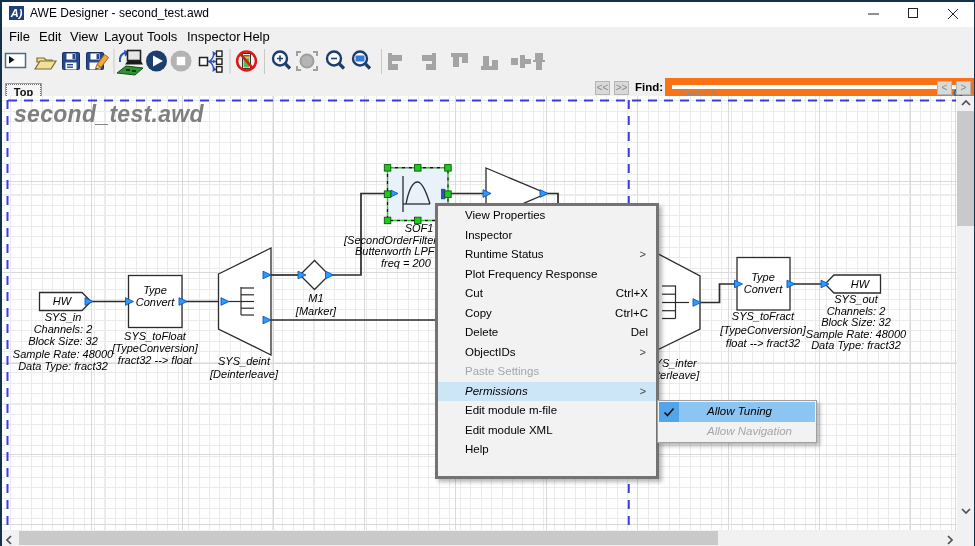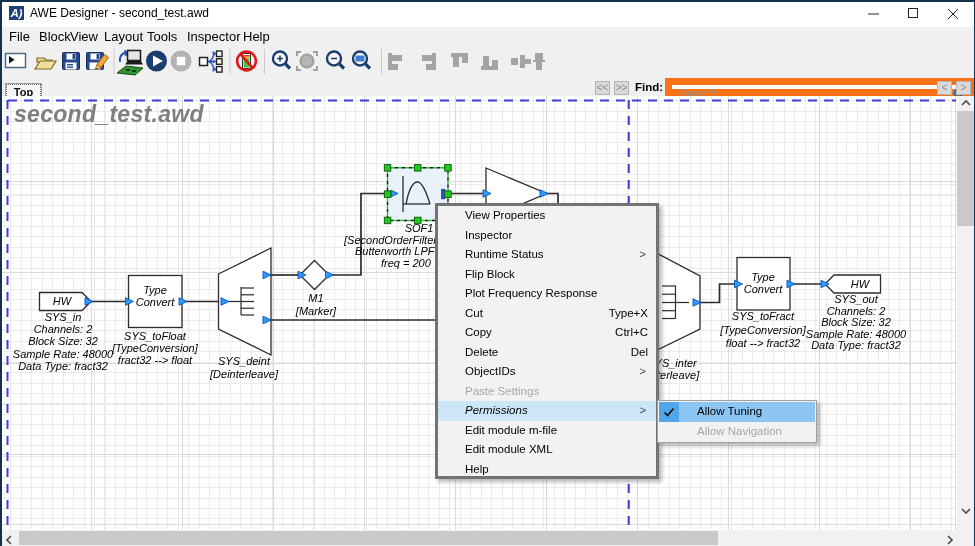--- a/index.html
+++ b/index.html
@@ -42,21 +42,21 @@
   border:3px solid #737373; box-shadow:3px 3px 4px rgba(0,0,0,0.28); font-size:11.5px; color:#000; z-index:30; }
 .mi { position:relative; height:19.5px; line-height:19.5px; }
 .mi .lab { position:absolute; left:27px; }
 .mi .sc  { position:absolute; right:8px; }
 .mi .arr { position:absolute; right:10px; font-size:11px; color:#444; }
 .mi.dis  { color:#a6a6a6; }
 .mi.hl   { background:#cde6f7;font-style:italic; }
 #submenu { position:absolute; left:657px; top:400px; width:160px; height:43px; background:#f2f2f2;
   border:1px solid #a0a0a0; box-shadow:3px 3px 4px rgba(0,0,0,0.28); font-size:11.5px; color:#000; z-index:31; padding:1px; }
 .smi { position:relative; height:19.5px; line-height:19.5px; }
-.smi .lab { position:absolute; left:38px; }
+.smi .lab { position:absolute; left:48px;font-style:italic; }
 
 #vscroll { position:absolute; right:1px; top:96px; width:17px; height:434px; background:#f1f1f1; z-index:40; }
 #vthumb { position:absolute; left:0px; top:15px; width:17px; height:115px; background:#c9c9c9; }
 #hscroll { position:absolute; left:0px; bottom:0px; width:974px; height:16px; background:#f1f1f1; z-index:40; }
 #hthumb { position:absolute; left:19px; top:1px; width:699px; height:14px; background:#c9c9c9; }
 </style>
 </head>
 <body>
 <div id="win">
   <div class="wb" style="left:0;top:0;width:2px;height:546px"></div>
@@ -70,21 +70,21 @@
       </svg>
     <svg class="capbtn" style="left:896px" width="34" height="26">
         <rect x="12.5" y="8.5" width="9" height="9" fill="none" stroke="#222" stroke-width="1"></rect>
       </svg>
     <svg class="capbtn" style="left:936px" width="34" height="26">
         <path d="M12 9 L22 19 M22 9 L12 19" stroke="#222" stroke-width="1" fill="none"></path>
       </svg>
   </div>
   <div id="menubar">
     <span style="left:9px">File</span>
-      <span style="left:39px">Block</span>
+      <span style="left:39px">Edit</span>
       <span style="left:70px">View</span>
     <span style="left:104px">Layout</span>
       <span style="left:147px">Tools</span>
       <span style="left:187px">Inspector</span>
     <span style="left:243px">Help</span>
   </div>
   <div id="toolbar">
   <svg width="560" height="33" viewBox="0 0 560 33" style="position:absolute;left:0;top:0">
 
     <g stroke="#c9c9c9" stroke-width="1">
@@ -352,28 +352,25 @@
         <span class="lab">View Properties</span>
       </div>
     <div class="mi">
         <span class="lab">Inspector</span>
       </div>
     <div class="mi">
         <span class="lab">Runtime Status</span>
         <span class="arr">&gt;</span>
       </div>
     <div class="mi">
-        <span class="lab">Flip Block</span>
-      </div>
-    <div class="mi">
         <span class="lab">Plot Frequency Response</span>
       </div>
     <div class="mi">
         <span class="lab">Cut</span>
-        <span class="sc">Type+X</span>
+        <span class="sc">Ctrl+X</span>
       </div>
     <div class="mi">
         <span class="lab">Copy</span>
         <span class="sc">Ctrl+C</span>
       </div>
     <div class="mi">
         <span class="lab">Delete</span>
         <span class="sc">Del</span>
       </div>
     <div class="mi">

